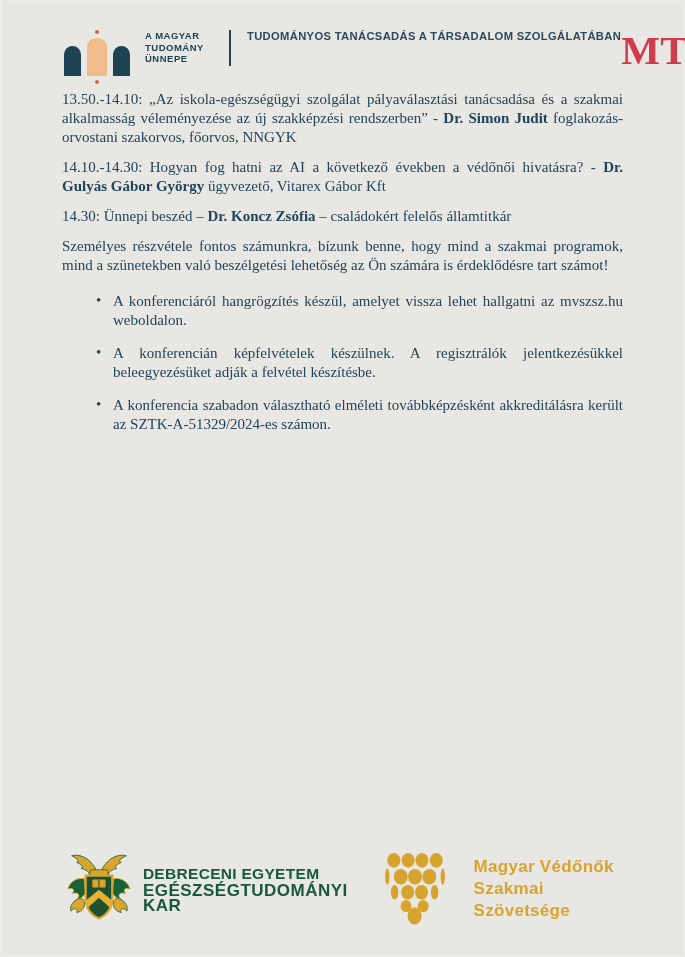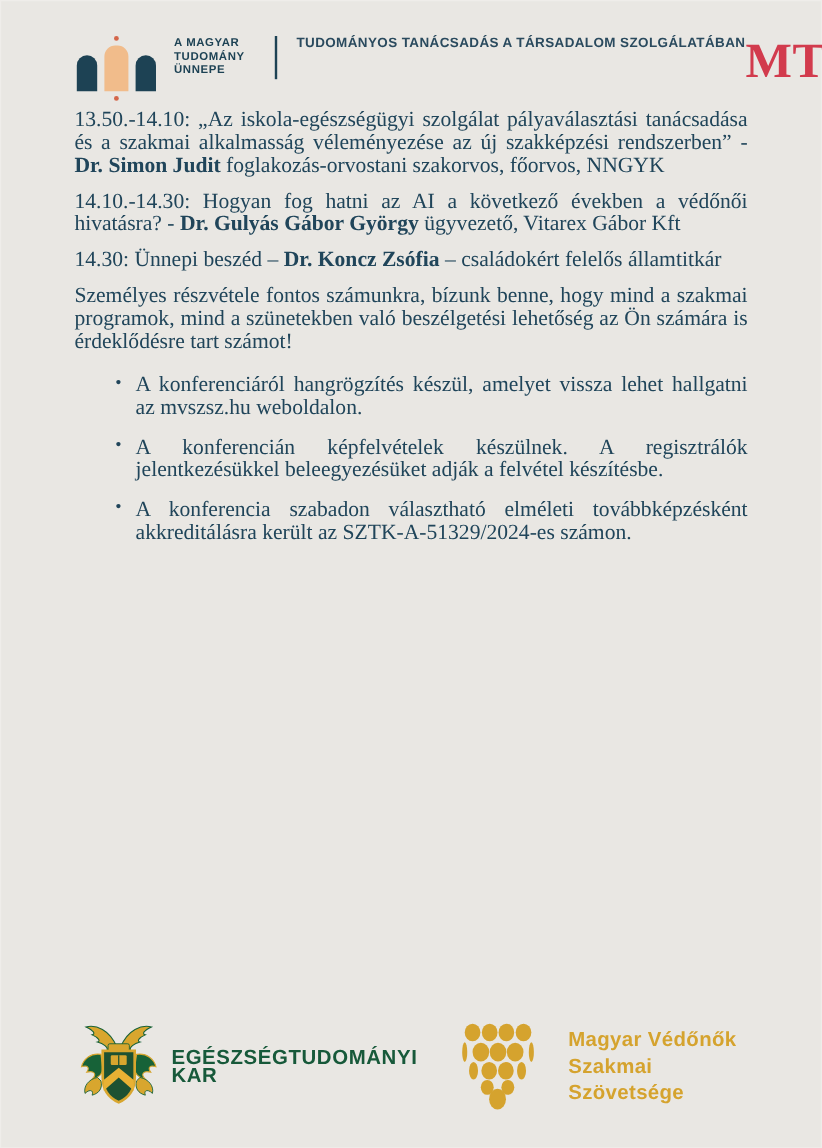--- a/index.html
+++ b/index.html
@@ -41,21 +41,21 @@
   .mta {
     margin-left:auto;
     font-family:"Liberation Serif", serif;
     font-weight:bold; font-size:41px; line-height:41px;
     color:#d23b4d; letter-spacing:0.5px;
   }
 
   
   .bodytext {
     position:absolute; top:90px; left:62px; width:561px;
-    color:#20455a; font-size:18px; line-height:19px;
+    color:#20455a; font-size:15px; line-height:19px;
     text-align:justify;
   }
   .para { margin:0 0 11px 0; }
   .bullets { margin:17px 0 0 0; padding:0; list-style:none; }
   .bullets li { position:relative; padding-left:51px; margin-bottom:14px; }
   .bullets li::before {
     content:"\2022";
     position:absolute; left:34px; top:-1px;
     font-size:15px; color:#20455a;
   }
@@ -134,20 +134,21 @@
         <path d="M74,64 C84,66 90,74 88,82 C83,77 78,78 80,84 C72,82 68,76 70,68 Z" fill="#d8a62e" stroke="#176238" stroke-width="1"></path>
 
         <path d="M32,34 L68,34 L68,64 Q68,84 50,92 Q32,84 32,64 Z" fill="#1d5132" stroke="#d8a62e" stroke-width="3"></path>
 
         <rect x="41" y="39" width="18" height="11" rx="1.5" fill="#d8a62e"></rect>
         <line x1="50" y1="39" x2="50" y2="50" stroke="#1d5132" stroke-width="1.4"></line>
 
         <path d="M33,79 L50,64 L67,79 L67,67 L50,53 L33,67 Z" fill="#e8b134"></path>
       </svg>
       <div class="de-text">
+        <div class="de-line1">DEBRECENI EGYETEM</div>
         <div class="de-line2">EGÉSZSÉGTUDOMÁNYI KAR</div>
       </div>
     </div>
 
     <div class="ftr-right">
       <svg width="64" height="76" viewBox="0 0 76 90" fill="#d5a32e">
         <ellipse cx="12" cy="10" rx="8" ry="9"></ellipse>
         <ellipse cx="29.5" cy="10" rx="8" ry="9"></ellipse>
         <ellipse cx="46.5" cy="10" rx="8" ry="9"></ellipse>
         <ellipse cx="64" cy="10" rx="8" ry="9"></ellipse>

